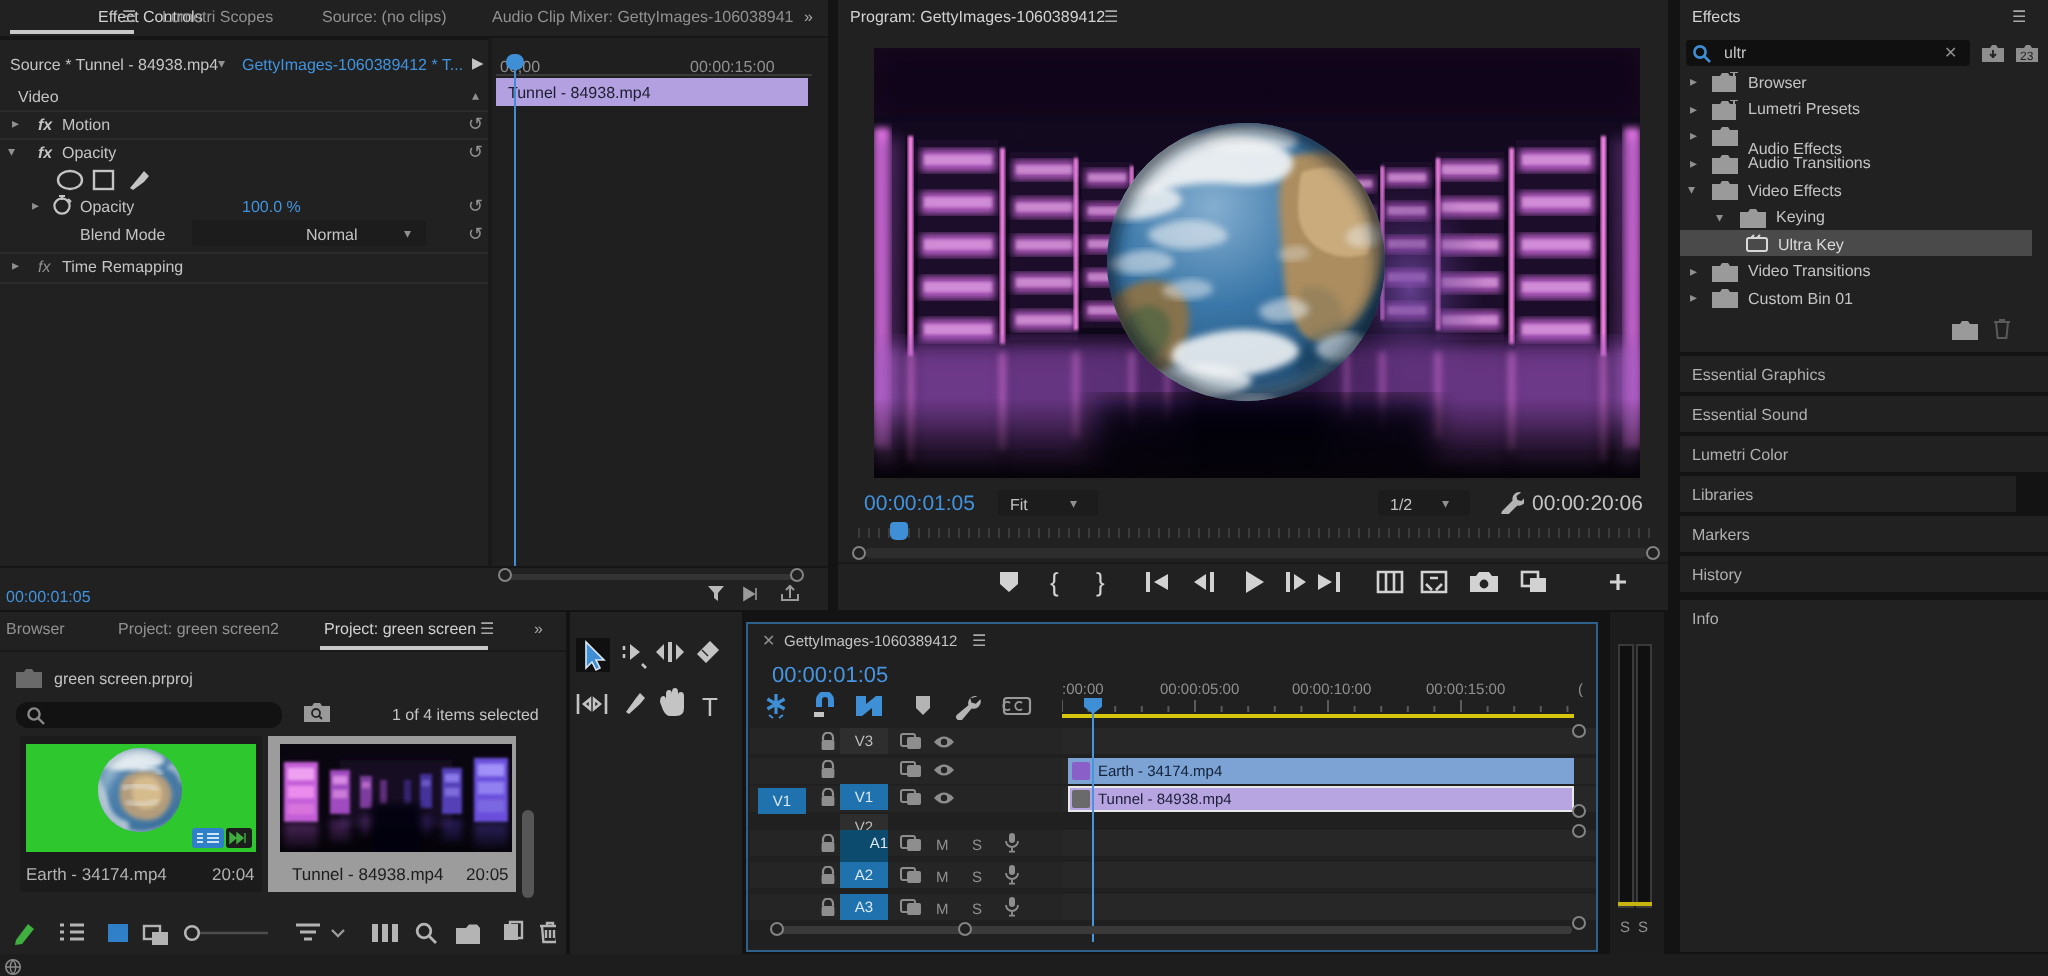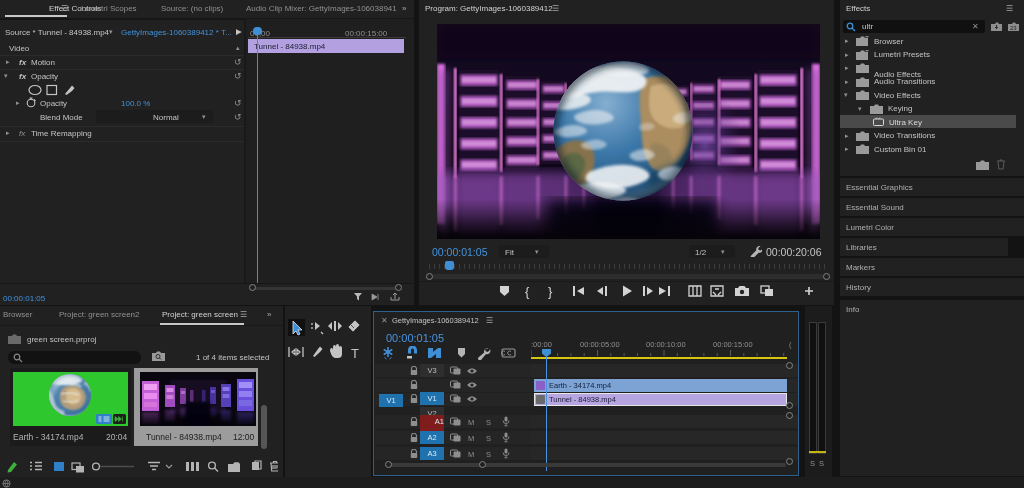--- a/index.html
+++ b/index.html
@@ -636,21 +636,21 @@
           <rect x="40" y="36" width="6" height="9" fill="#5e3080"></rect>
           <rect x="97" y="40" width="17" height="13" fill="#5844c0"></rect>
           <rect x="81" y="38" width="10" height="11" fill="#4634a0"></rect>
           <rect x="70" y="36" width="6" height="9" fill="#342478"></rect>
         </g>
         <rect x="0" y="38" width="116" height="16" fill="url(#tfade)"></rect>
         <rect x="46" y="30" width="24" height="24" fill="#05030a" opacity="0.8" filter="url(#tb2)"></rect>
       </svg>
     </div>
     <div class="txt" style="left:146px; top:107px; font-size:8.5px; color:#1d1d1d;">Tunnel - 84938.mp4</div>
-    <div class="txt" style="left:233px; top:107px; font-size:8.5px; color:#1d1d1d;">12:00</div>
+    <div class="txt" style="left:233px; top:107px; font-size:8.5px; color:#1d1d1d;">20:05</div>
 
     <div class="abs" style="left:261px; top:80px; width:6px; height:44px; background:#565656; border-radius:3px;"></div>
 
     <svg style="left:6px; top:133px;" width="272" height="16" viewBox="0 0 272 16">
       <path d="M2 12 L8 4 l3 2.5 L5 14 l-3.5 0.5 Z" fill="#3faf3f"></path>
       <g stroke="#b4b4b4" stroke-width="1.4">
         <path d="M24 4.5 h2 M24 8 h2 M24 11.5 h2 M29 4.5 h7 M29 8 h7 M29 11.5 h7"></path>
       </g>
       <rect x="48" y="4" width="10" height="9" fill="#2f80c8"></rect>
       <g fill="#b4b4b4">
@@ -810,21 +810,21 @@
       <rect x="3.5" y="2.5" width="7" height="6" rx="1" fill="#8e8e8e"></rect>
     </svg>
 <svg style="left:92px; top:83px;" width="12" height="8" viewBox="0 0 12 8">
       <path d="M1 4 Q6 -1.5 11 4 Q6 9.5 1 4 Z" fill="#8e8e8e"></path>
       <circle cx="6" cy="4" r="1.6" fill="#232323"></circle>
     </svg>
 <svg style="left:36px; top:105px;" width="8" height="10" viewBox="0 0 8 10">
       <path d="M1.5 4 v-1.2 a2.5 2.5 0 0 1 5 0 V4" fill="none" stroke="#8e8e8e" stroke-width="1.1"></path>
       <rect x="0.8" y="4" width="6.4" height="5" rx="0.8" fill="#8e8e8e"></rect>
     </svg>
-<div class="abs" style="left:46px; top:103px; width:24px; height:28px; background:#7f1d1d; color:#dbe9f4; font-size:7.5px; text-align:right; line-height:13px;">A1</div>
+<div class="abs" style="left:46px; top:103px; width:24px; height:28px; background:#0c4a6e; color:#dbe9f4; font-size:7.5px; text-align:right; line-height:13px;">A1</div>
 <svg style="left:76px; top:105px;" width="11" height="9" viewBox="0 0 11 9">
       <rect x="0.5" y="1" width="7" height="6" rx="1" fill="none" stroke="#8e8e8e" stroke-width="1"></rect>
       <rect x="3.5" y="2.5" width="7" height="6" rx="1" fill="#8e8e8e"></rect>
     </svg>
 <div class="txt dim" style="left:94px; top:106px; font-size:7.5px;">M</div>
 <div class="txt dim" style="left:112px; top:106px; font-size:7.5px;">S</div>
 <svg style="left:128px; top:104px;" width="8" height="11" viewBox="0 0 8 11">
       <rect x="2.5" y="0.5" width="3" height="5" rx="1.5" fill="#8e8e8e"></rect>
       <path d="M1 4.5 a3 3 0 0 0 6 0 M4 7.5 v2 M2.5 9.8 h3" stroke="#8e8e8e" stroke-width="0.9" fill="none"></path>
     </svg>

